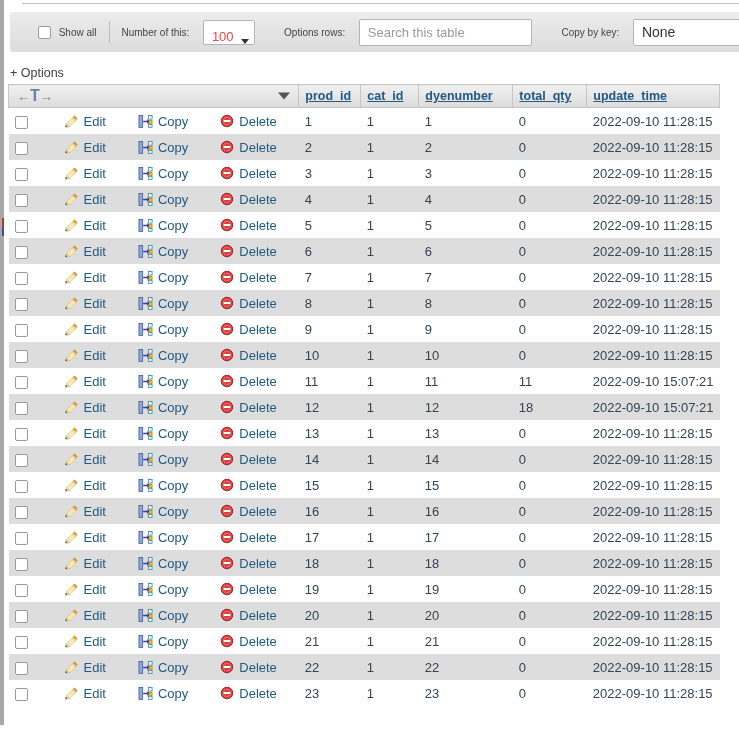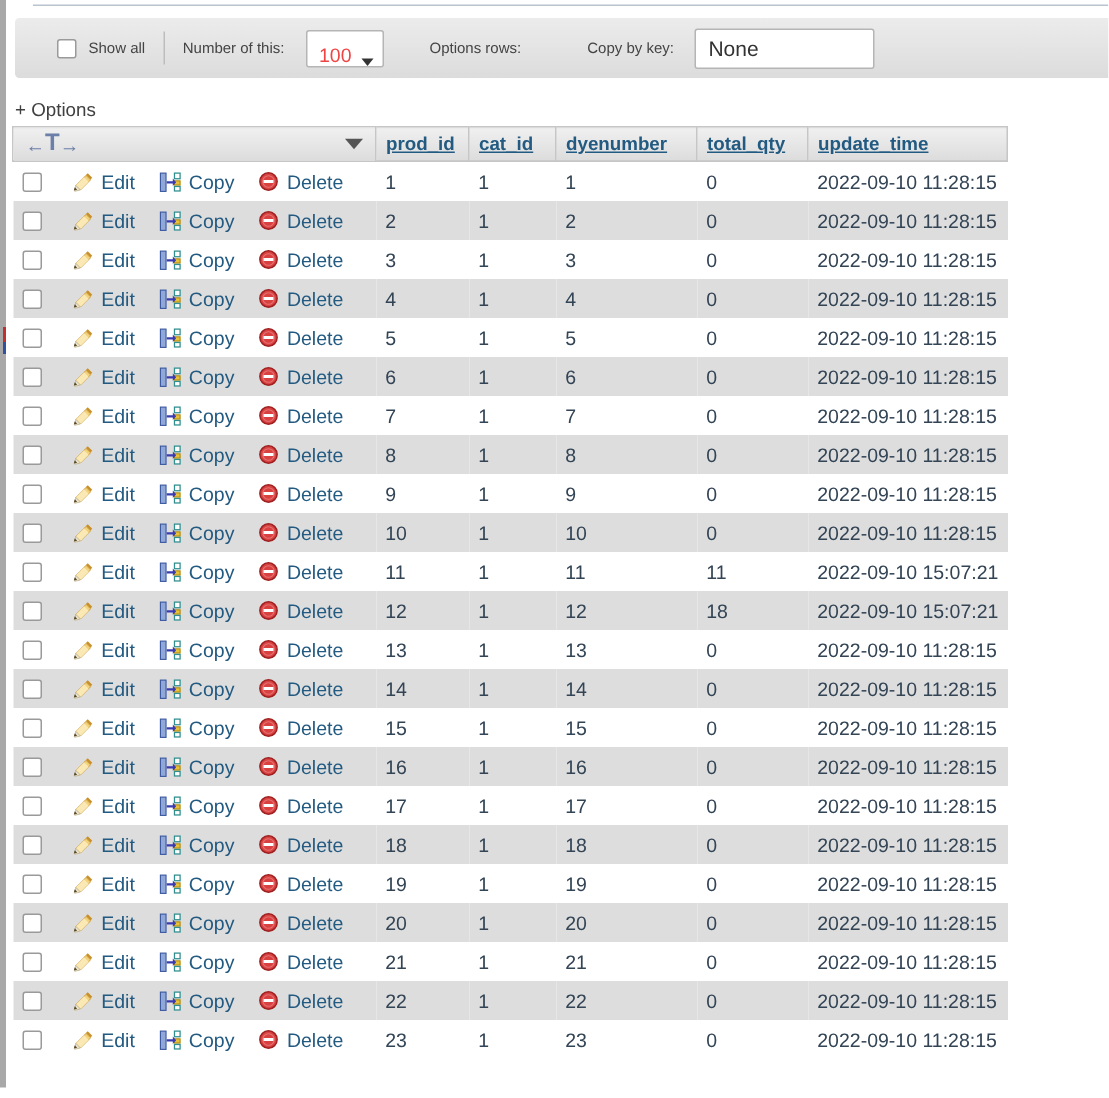--- a/index.html
+++ b/index.html
@@ -191,22 +191,22 @@
     border: 0;
   }
   tr.odd  td { background: #ffffff; }
   tr.even td { background: #dddddd; }
 
   td.c-actions {
     padding-left: 10px;
   }
   .act-row {
     display: flex;
-    align-items: center;
-    gap: 0;
+    align-items: flex-end;
+    gap: 16px;
   }
   .rowcheck {
     width: 13px;
     height: 13px;
     border: 1px solid #9a9a9a;
     border-radius: 2px;
     background: #ffffff;
     box-sizing: border-box;
     margin-right: 20px;
     flex: none;
@@ -287,20 +287,23 @@
     <div class="tb-select">
       <span class="sel-val">100</span>
       <span class="chev"></span>
     </div>
 
     <div class="tb-gap-lg"></div>
 
     <span class="tb-label">Options rows:</span>
     <div class="tb-gap"></div>
 
+    <div class="tb-input">
+      <span>Search this table</span>
+    </div>
 
     <div class="tb-gap-lg"></div>
 
     <span class="tb-label">Copy by key:</span>
     <div class="tb-gap"></div>
 
     <div class="tb-select-key">
       <span>None</span>
     </div>
   </div>

